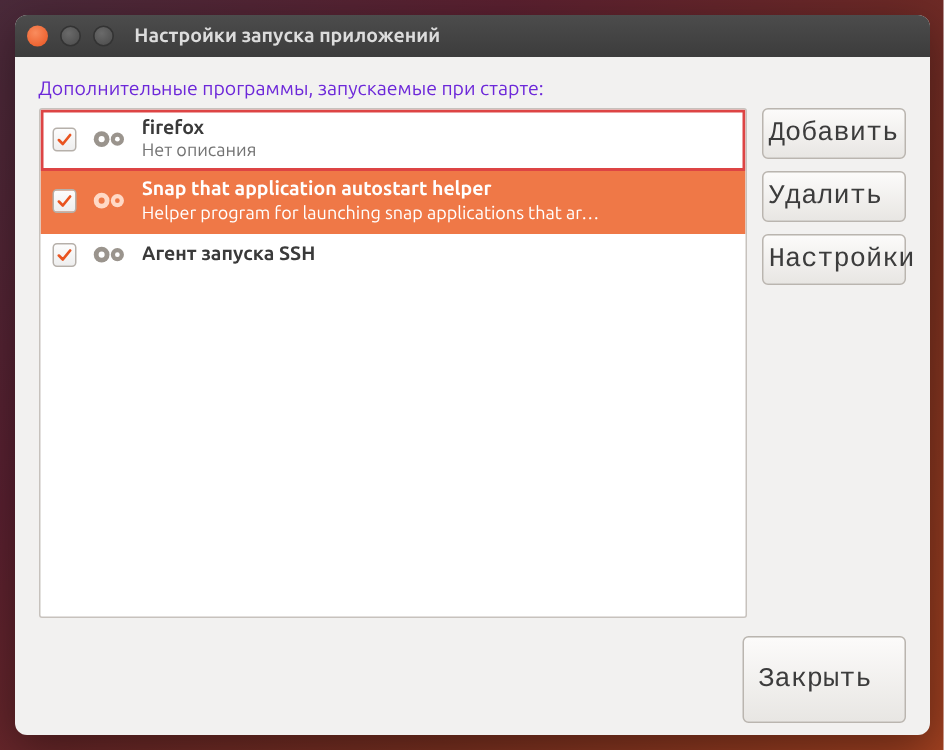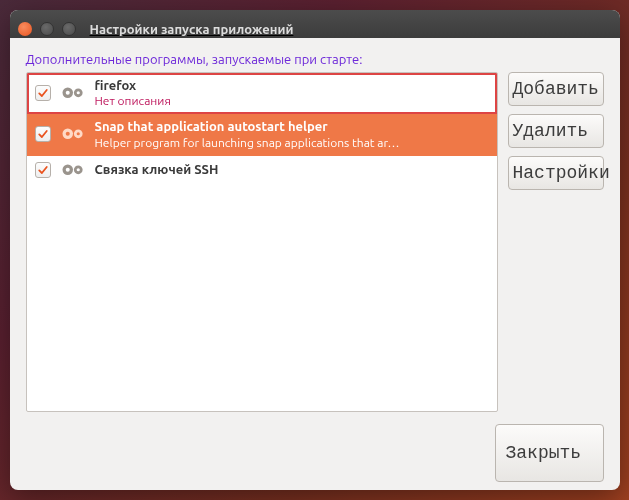--- a/index.html
+++ b/index.html
@@ -20,24 +20,23 @@
     border-radius: 8px;
     box-shadow: 0 8px 30px rgba(0,0,0,0.4);
     display: flex;
     flex-direction: column;
     overflow: hidden;
   }
   .titlebar {
     height: 28px;
     background: linear-gradient(to bottom, #4c4c4c 0%, #3c3c3c 100%);
     display: flex;
-    align-items: flex-start;
+    align-items: center;
     padding: 12px 8px;
     gap: 8px;
-    text-decoration: underline;
   }
   .win-btn {
     width: 14px; height: 14px; border-radius: 50%;
     display: inline-block;
   }
   .win-close { background: radial-gradient(circle at 40% 35%, #f98c5e, #e95420); }
   .win-min, .win-max {
     background: radial-gradient(circle at 40% 35%, #6a6a6a, #4a4a4a);
     border:1px solid #333;
   }
@@ -95,21 +94,21 @@
     flex-shrink: 0;
   }
   .checkbox svg { width: 12px; height: 12px; }
   .item-icon {
     flex-shrink: 0;
     width: 28px; height: 20px;
     display:flex; align-items:center; justify-content:center;
   }
   .item-text { display: flex; flex-direction: column; line-height: 1.25; overflow:hidden;justify-content:center; }
   .item-name { font-weight: bold; font-size: 13px; color: #3a3a3a; }
-  .item-desc { font-size: 12px; color: #be185d; white-space: nowrap; overflow:hidden; text-overflow: ellipsis; }
+  .item-desc { font-size: 12px; color: #737373; white-space: nowrap; overflow:hidden; text-overflow: ellipsis; }
   .item.selected .item-name { color: #fff; }
   .item.selected .item-desc { color: #fff; }
   .side-buttons {
     display: flex;
     flex-direction: column;
     gap: 8px;
     width: 96px;
   }
   .btn {
     background: linear-gradient(to bottom, #fcfbfa, #e8e6e3);
@@ -198,21 +197,21 @@
               <svg viewBox="0 0 32 20">
                 <g fill="#9a948d">
                   <circle cx="10" cy="10" r="6"></circle>
                   <circle cx="10" cy="10" r="2.3" fill="#fff"></circle>
                   <circle cx="22" cy="10" r="5"></circle>
                   <circle cx="22" cy="10" r="1.8" fill="#fff"></circle>
                 </g>
               </svg>
             </div>
             <div class="item-text">
-              <div class="item-name">Связка ключей SSH</div>
+              <div class="item-name">Агент запуска SSH</div>
             </div>
           </div>
         </div>
 
       <div class="side-buttons">
         <div class="btn">Добавить</div>
         <div class="btn">Удалить</div>
         <div class="btn">Настройки</div>
       </div>
     </div>

